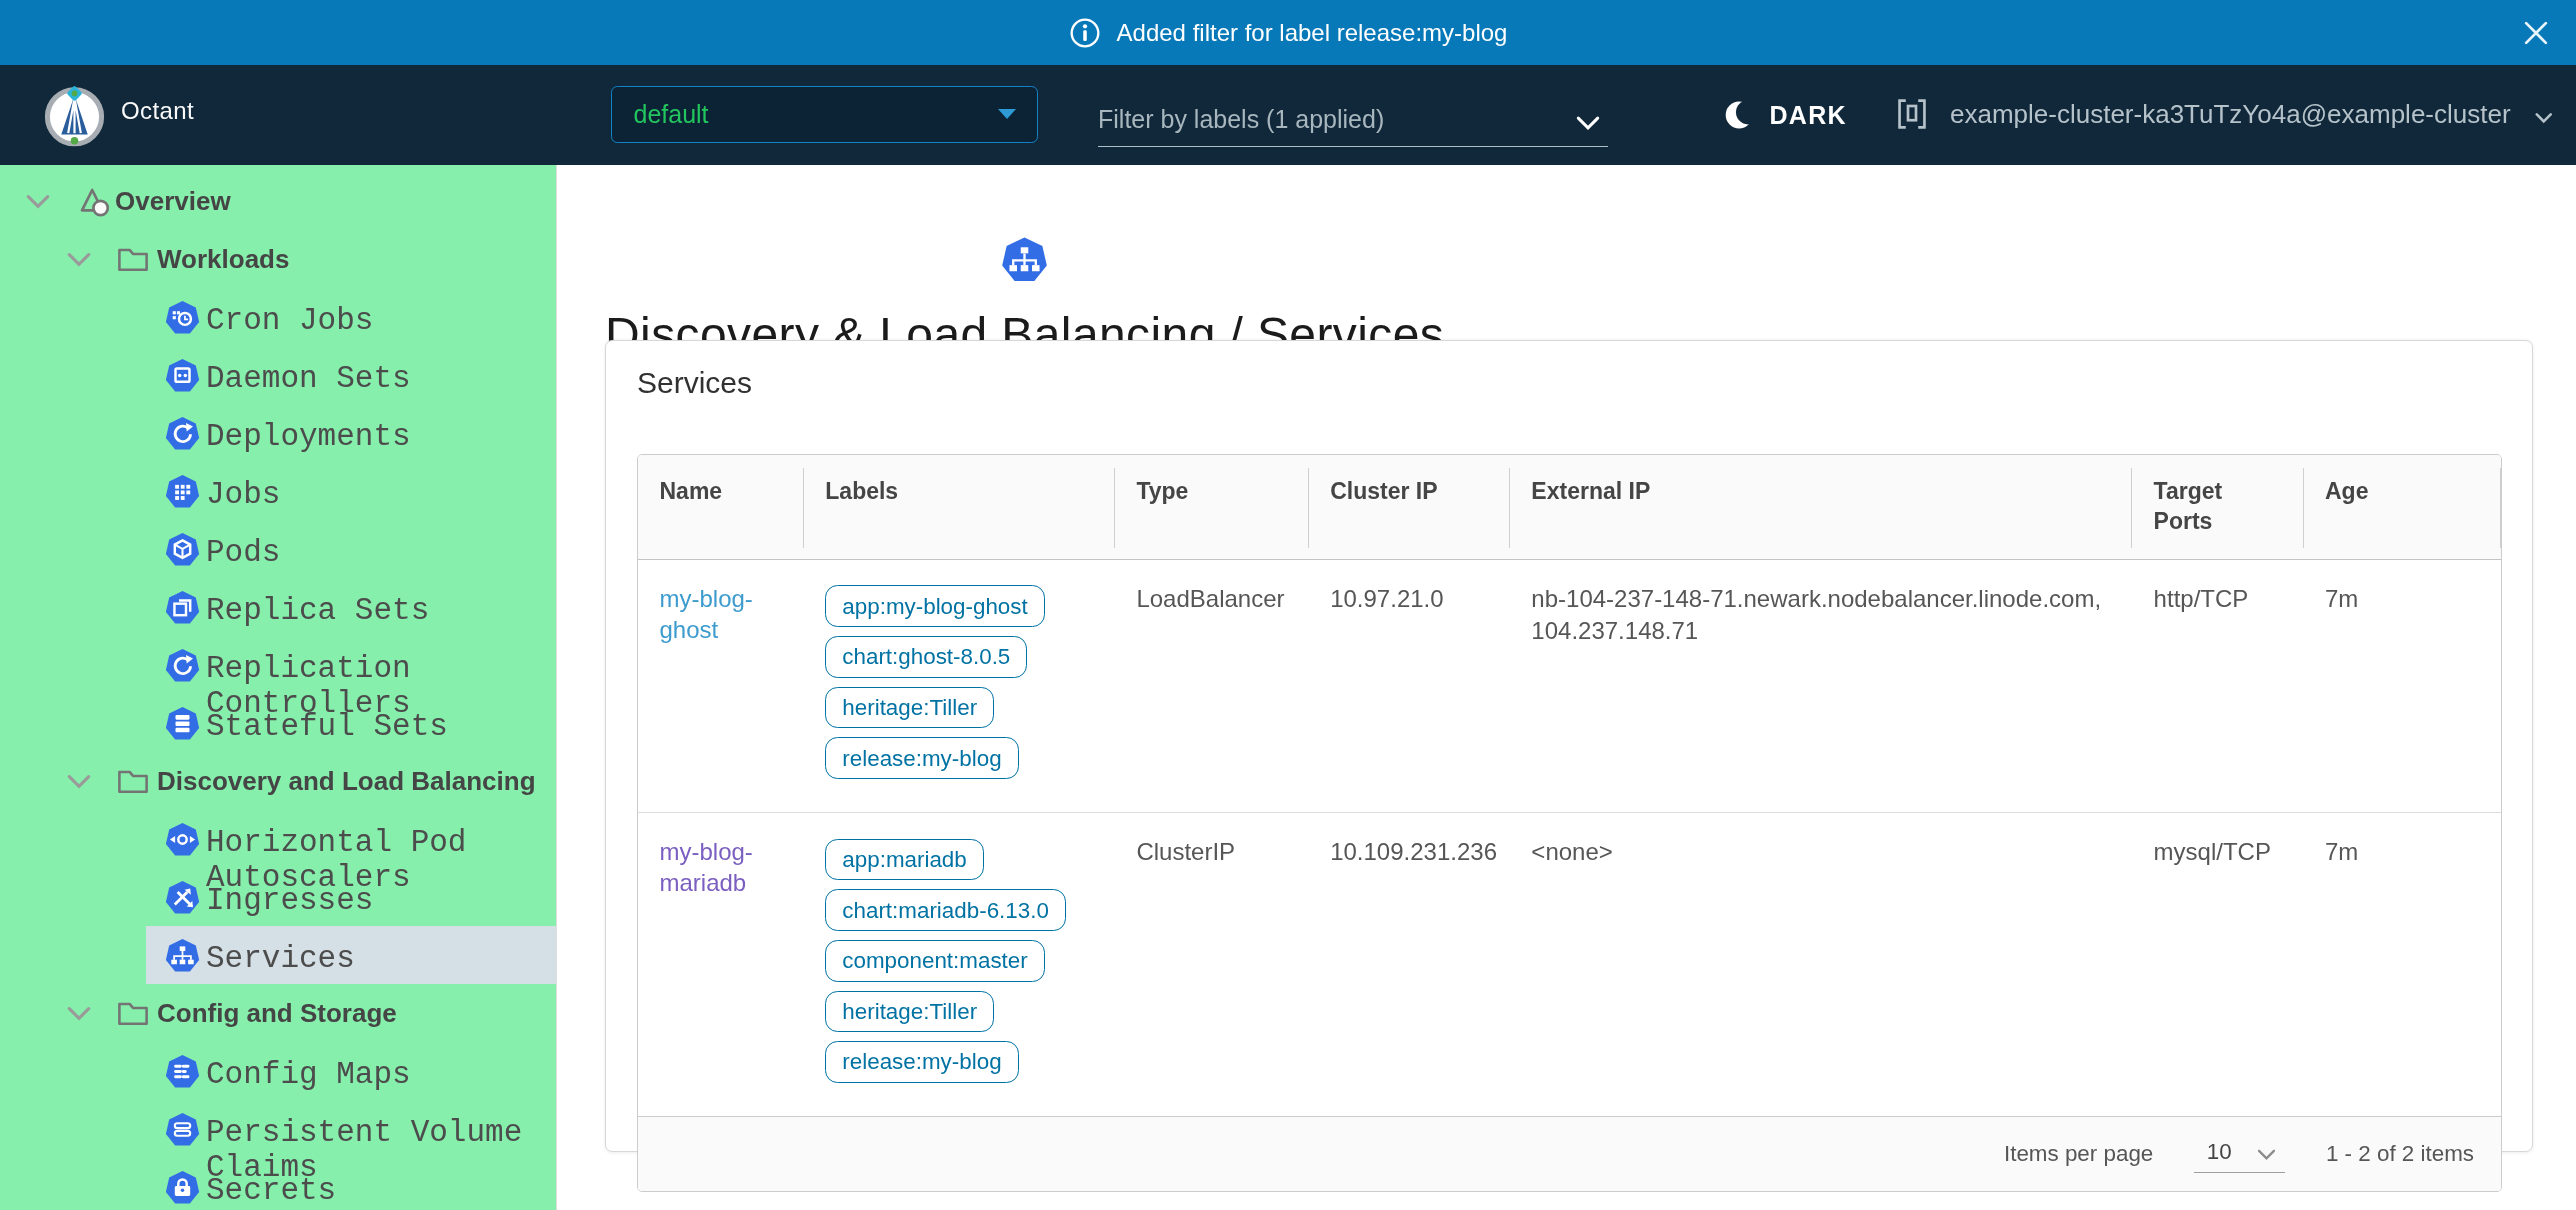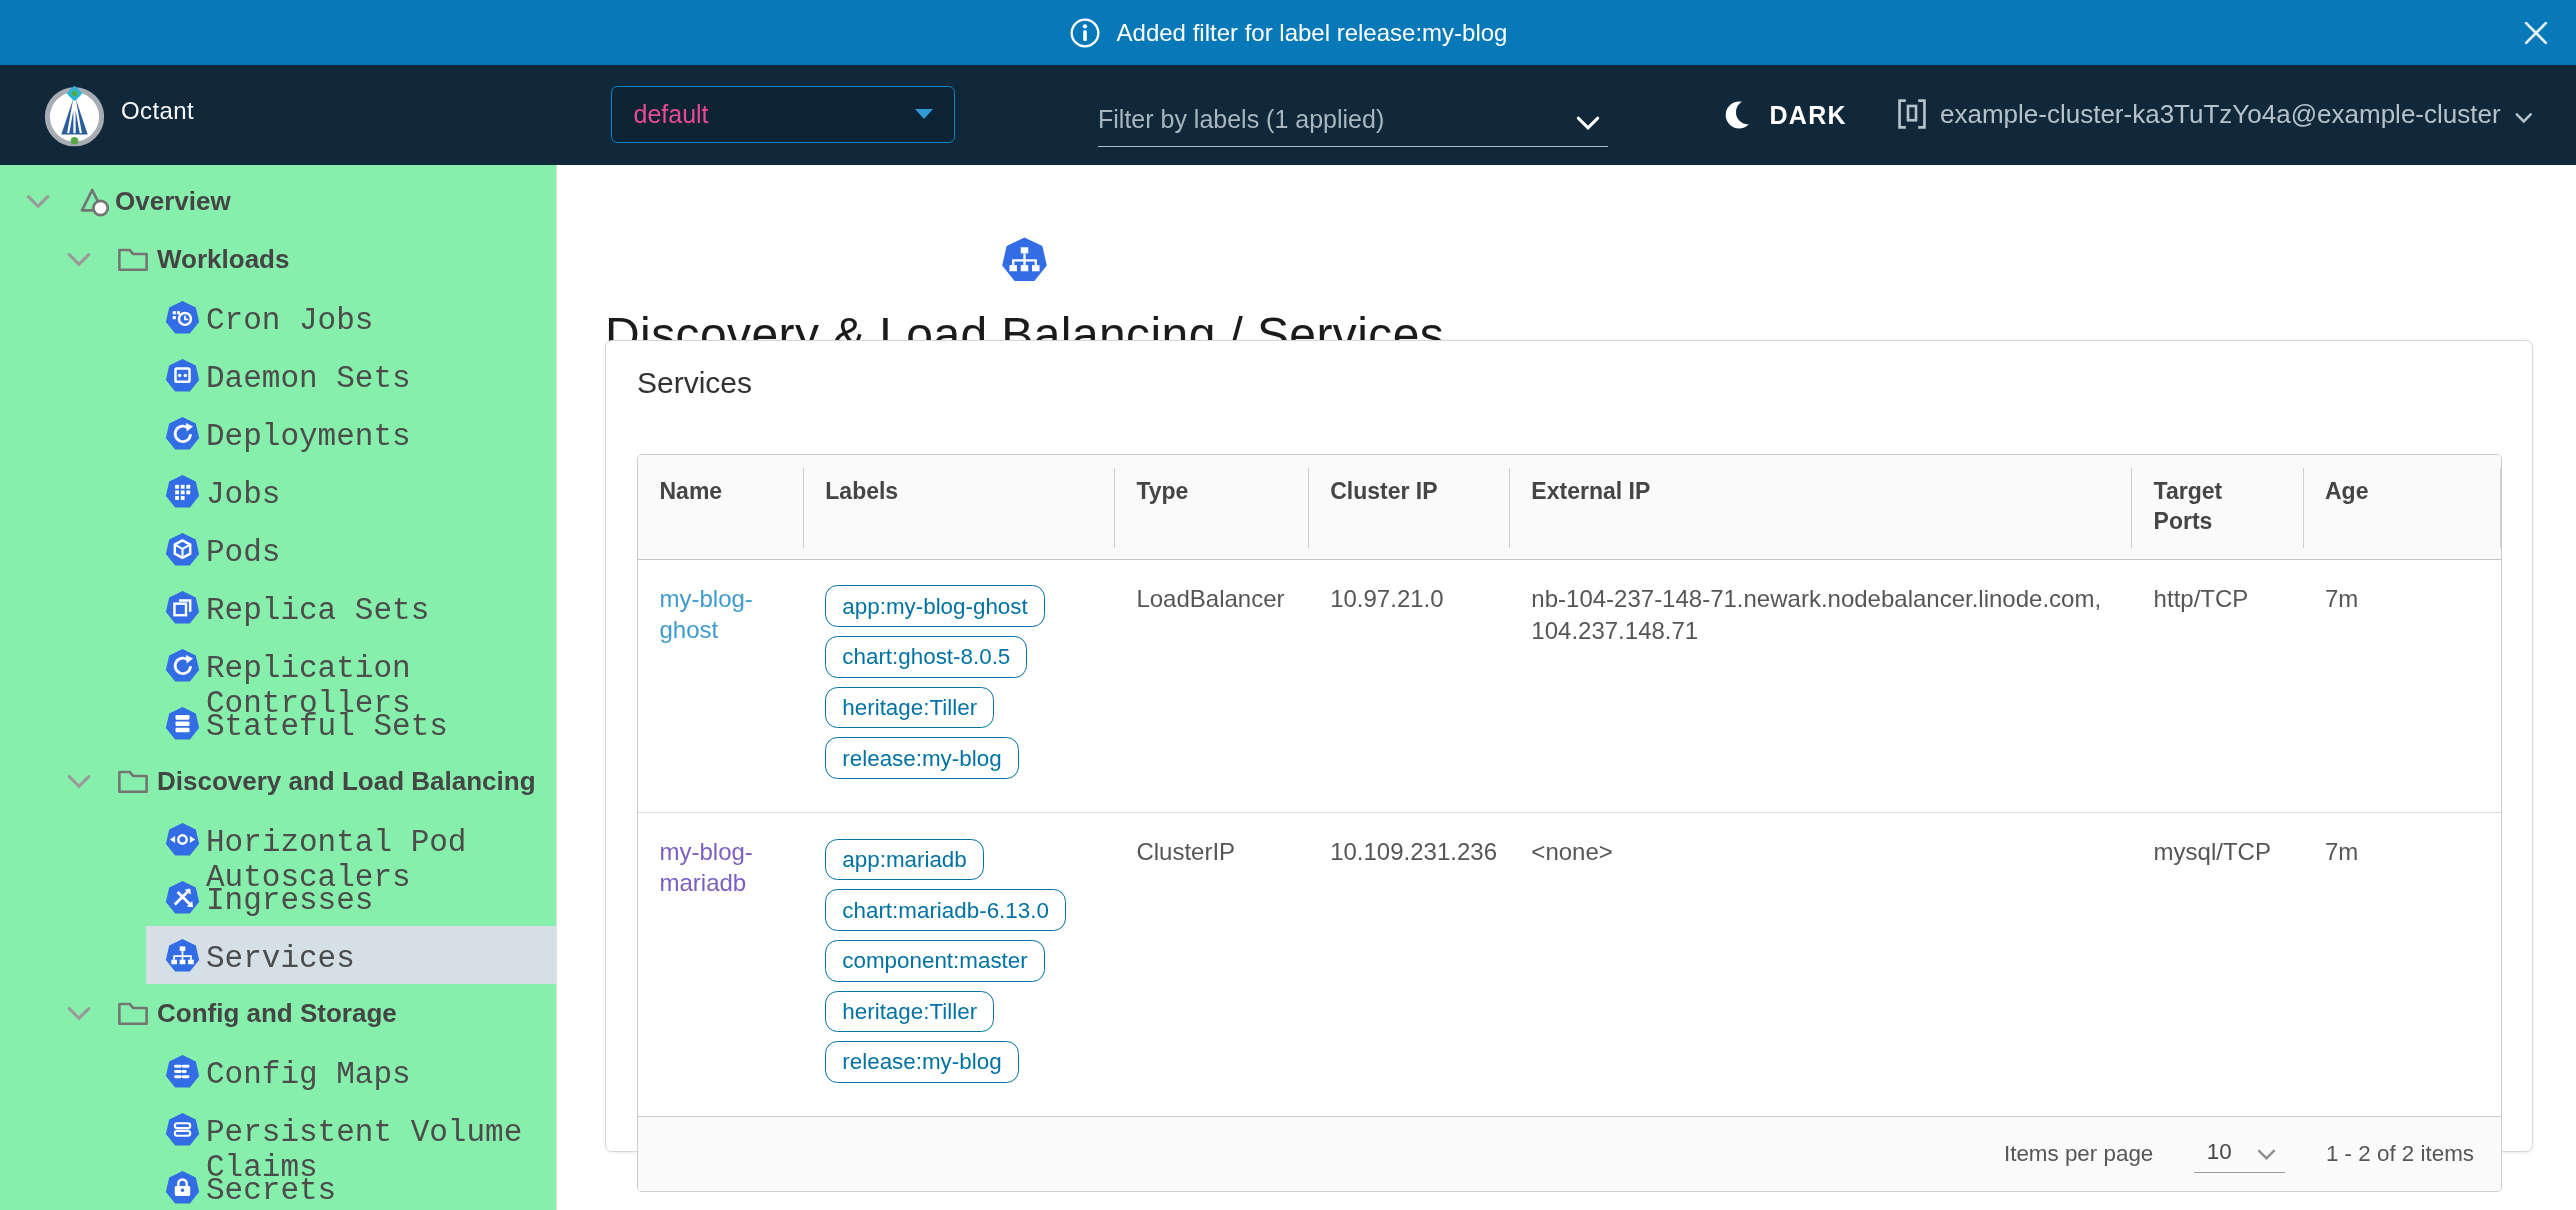--- a/index.html
+++ b/index.html
@@ -8,31 +8,31 @@
 
   
   .banner{position:absolute;left:0;top:0;width:100%;height:65px;background:#0779b8;
           display:flex;align-items:center;justify-content:center;gap:16px;color:#fff;font-size:24px;}
   .banner .close{position:absolute;right:23px;top:16px;width:34px;height:34px;cursor:pointer;}
 
   
   .header{position:absolute;left:0;top:65px;width:100%;height:100px;background:#10283a;}
   .logo{position:absolute;left:43px;top:19px;}
   .app-name{position:absolute;left:121px;top:32px;font-size:24px;color:#fafafa;letter-spacing:0.4px;}
-  .ns-select{position:absolute;left:611px;top:20.6px;width:344px;height:57px;border:1.8px solid #1283c6;
+  .ns-select{position:absolute;left:611px;top:20.6px;width:427px;height:57px;border:1.8px solid #1283c6;
              border-radius:6.3px;background:#0b2334;display:flex;align-items:center;
-             padding:0 21.5px;box-sizing:border-box;color:#ec4899;font-size:25px;cursor:pointer;}
+             padding:0 21.5px;box-sizing:border-box;color:#22c55e;font-size:25px;cursor:pointer;}
   .ns-caret{margin-left:auto;width:0;height:0;border-left:9.8px solid transparent;
             border-right:9.8px solid transparent;border-top:10.7px solid #2e9bd6;}
   .filter{position:absolute;left:1098px;top:27px;width:510px;height:55px;border-bottom:1.8px solid #aebfc7;
           display:flex;align-items:center;color:#a8b6be;font-size:25px;cursor:pointer;box-sizing:border-box;}
   .filter .chev{margin-left:auto;margin-right:5.4px;}
   .theme-toggle{position:absolute;left:1723px;top:32px;display:flex;align-items:center;gap:12.5px;
                 color:#fff;font-size:25px;font-weight:bold;letter-spacing:1.3px;cursor:pointer;}
-  .context{position:absolute;left:1896px;top:30px;display:flex;align-items:center;gap:12px;
+  .context{position:absolute;left:1896px;top:30px;display:flex;align-items:center;gap:22px;
            color:#b5c2ca;font-size:26px;cursor:pointer;}
 
   
   .sidebar{position:absolute;left:0;top:165px;width:557px;bottom:0;background:#86efac;
            border-right:0.9px solid #dedede;padding-top:7.2px;box-sizing:border-box;}
   .nav-row{position:relative;height:58px;cursor:pointer;}
   .nav-row .chev0{position:absolute;left:23px;top:14.3px;}
   .nav-row .chev1{position:absolute;left:64px;top:14.3px;}
   .nav-row .ic0{position:absolute;left:76px;top:11.6px;}
   .nav-row .ic1{position:absolute;left:116px;top:12.5px;}

